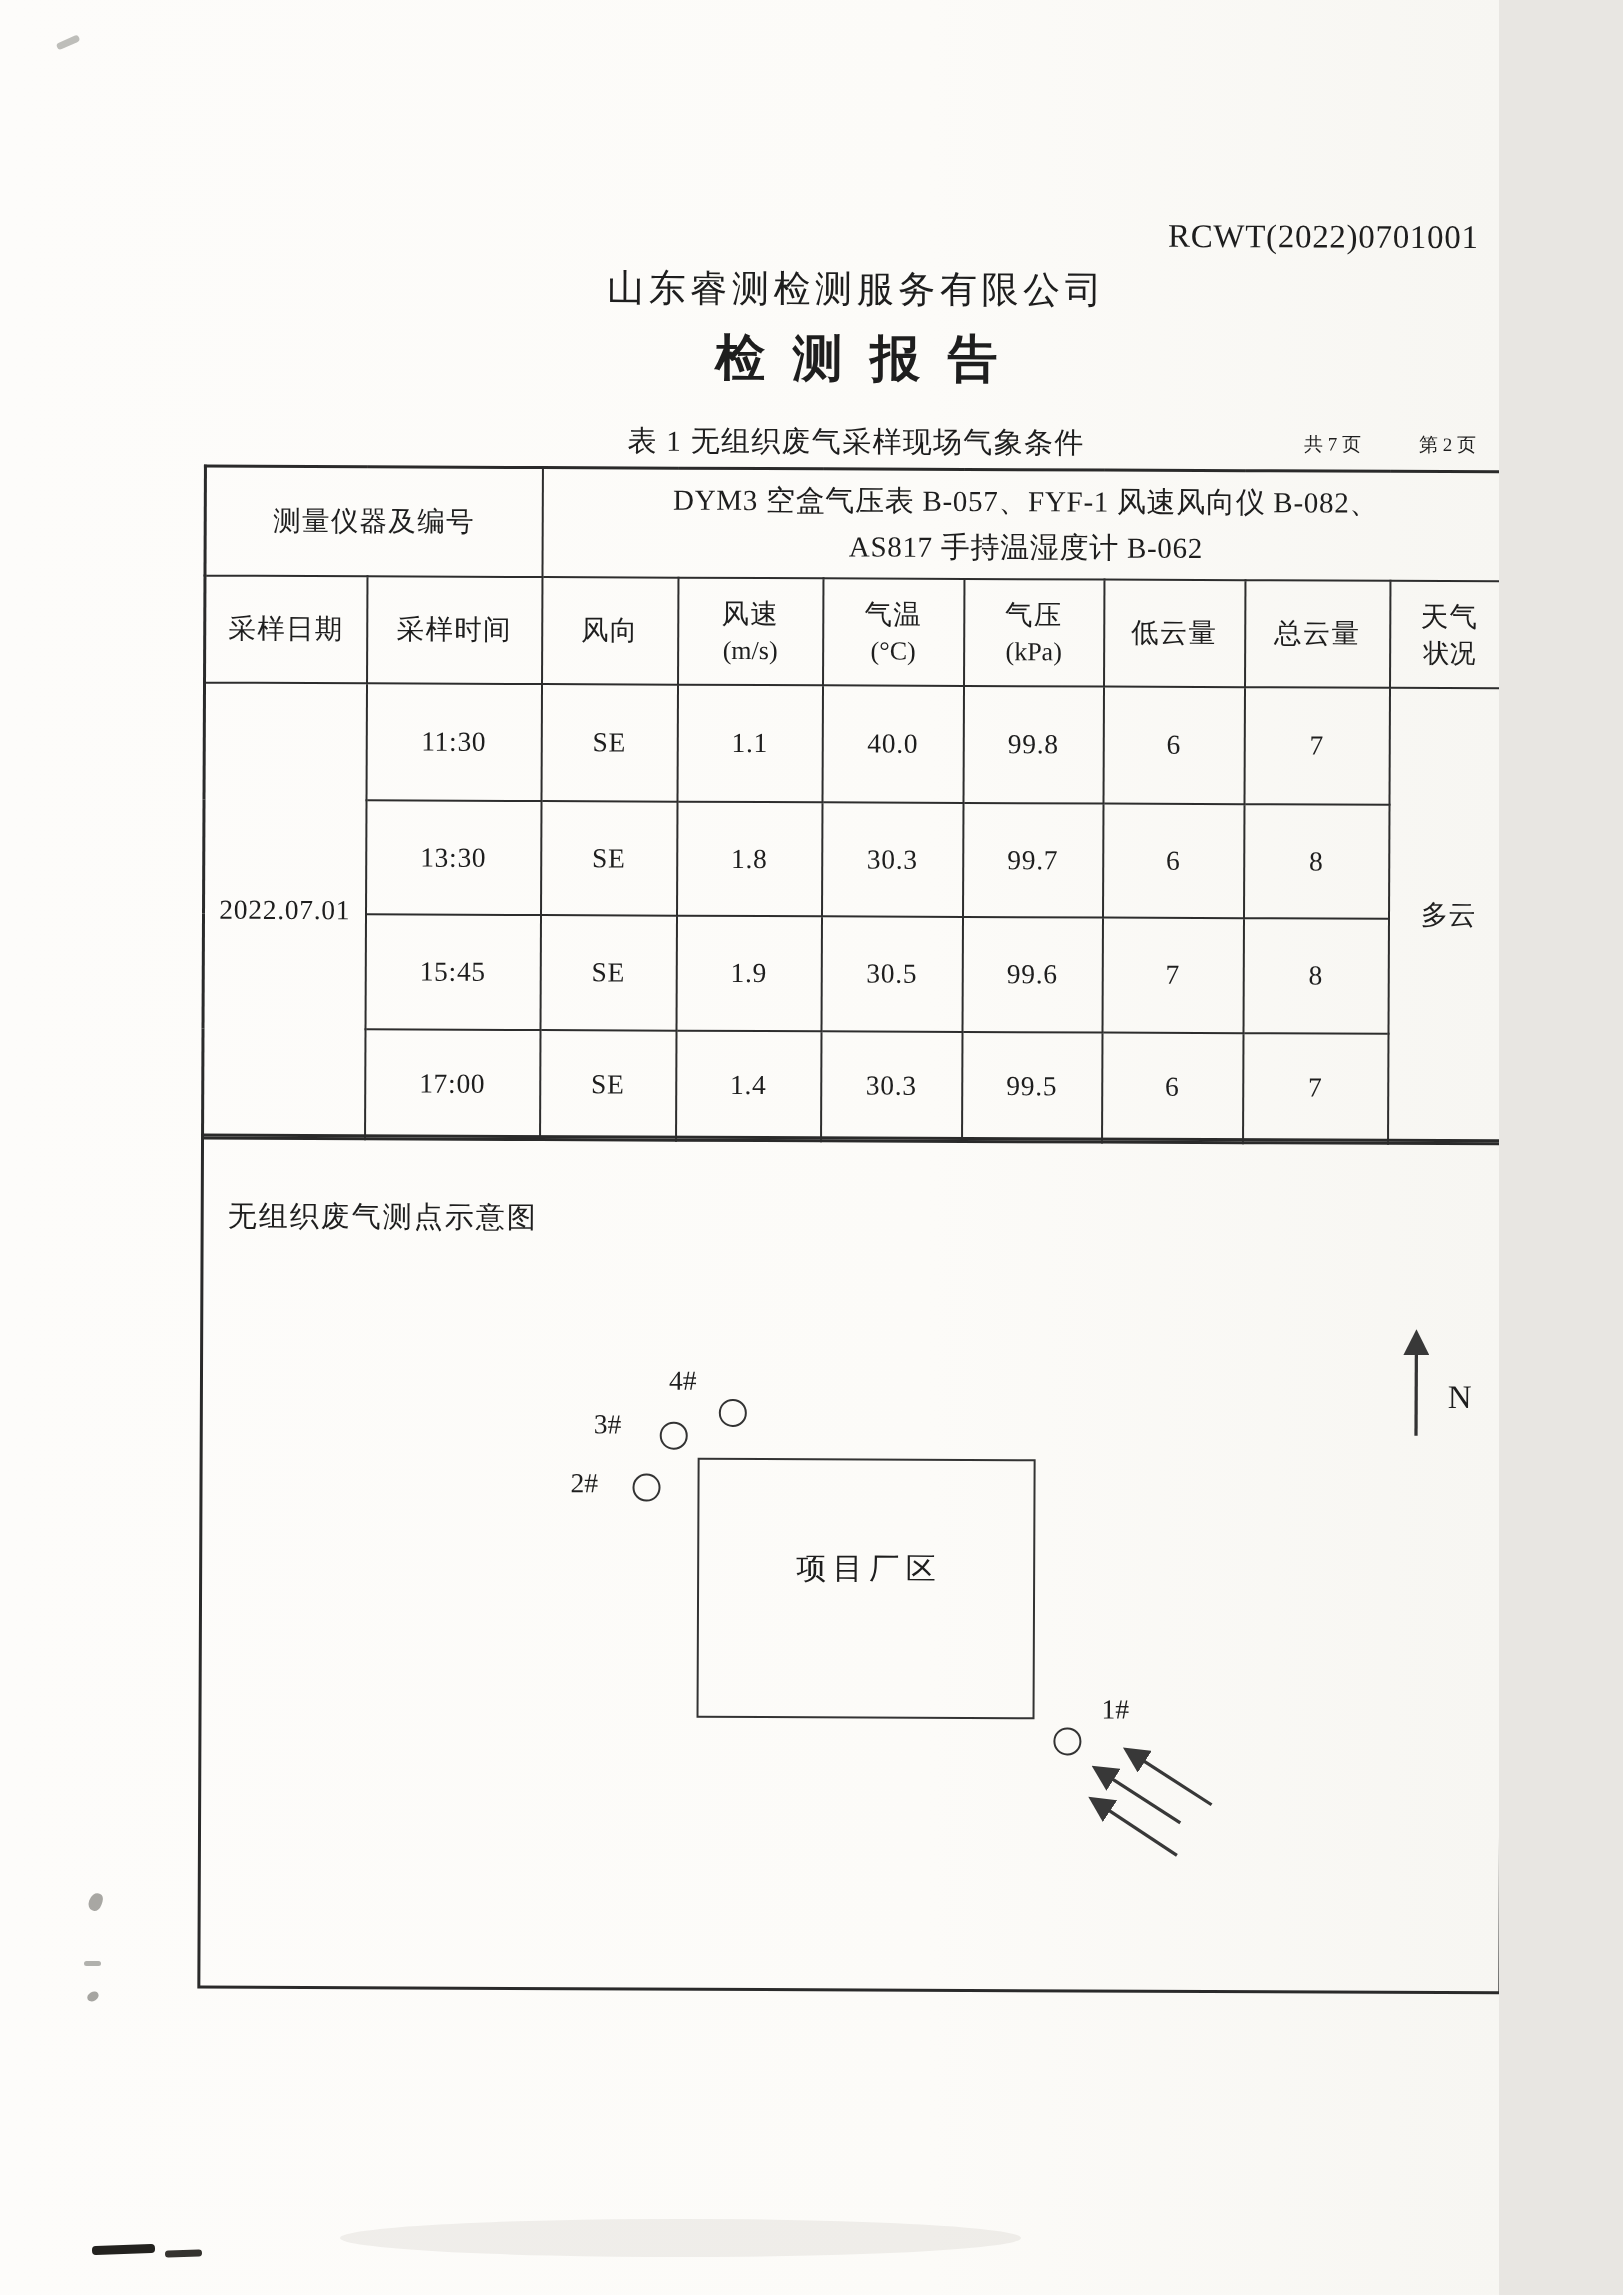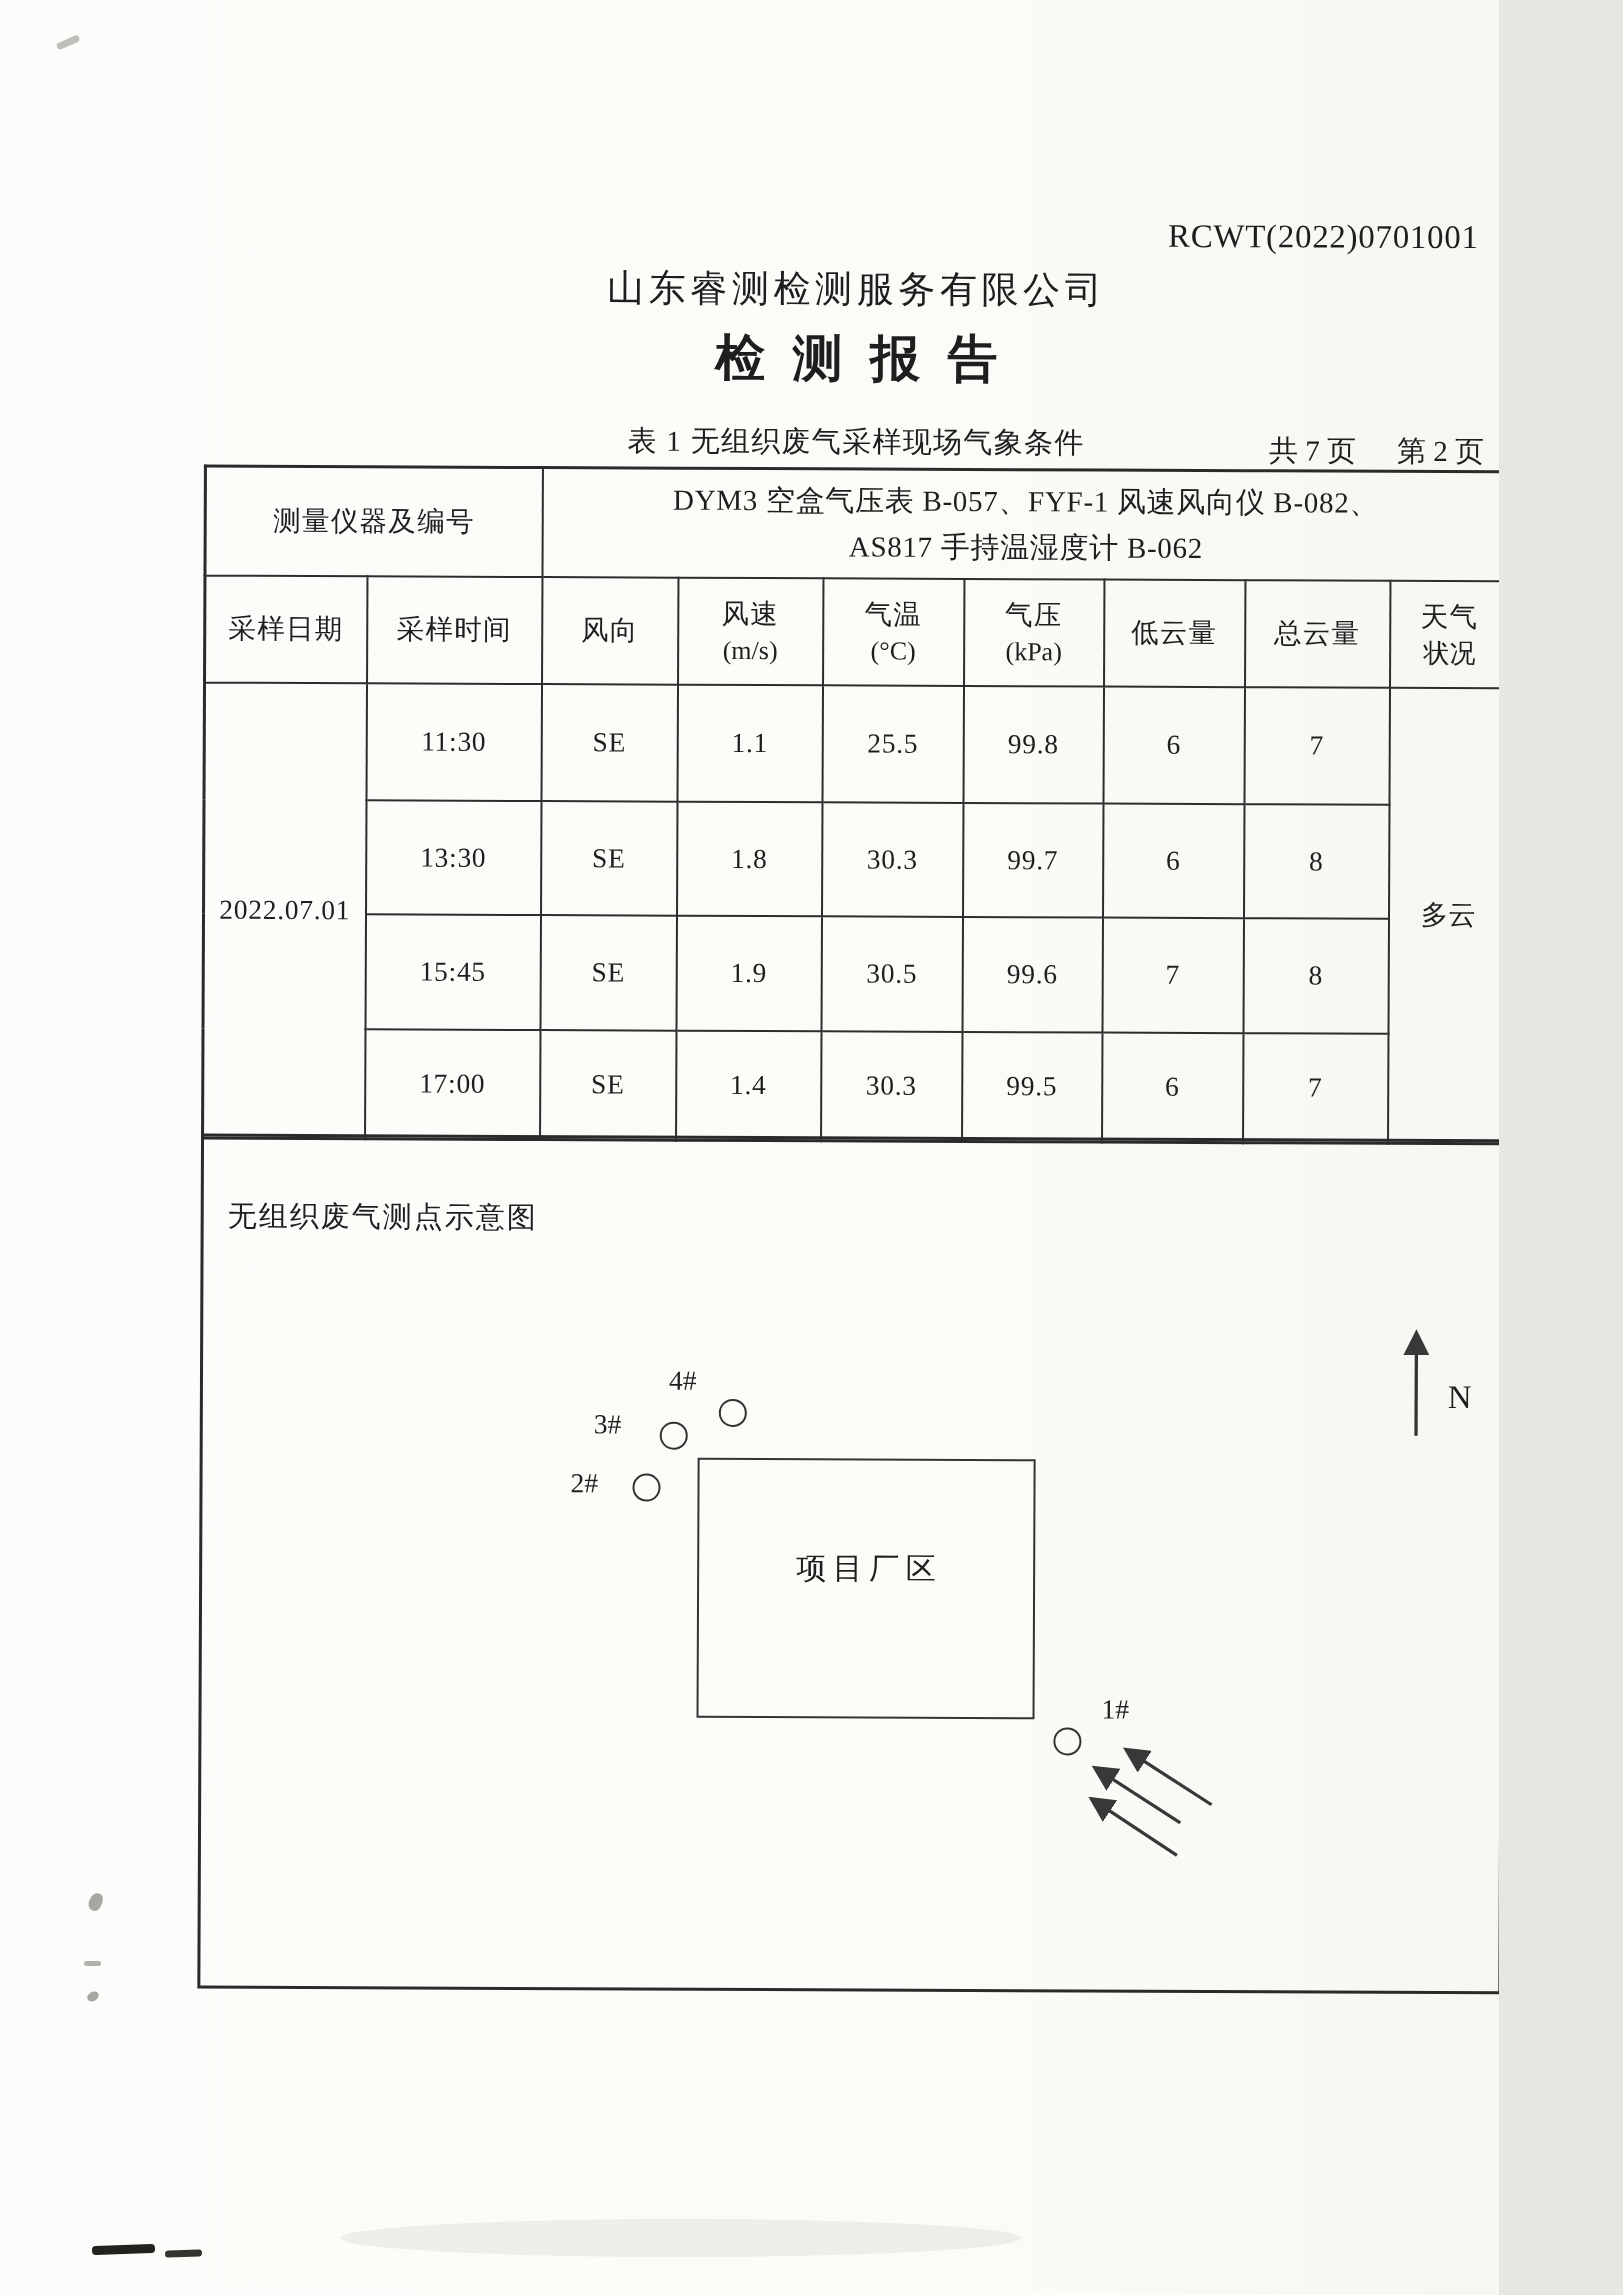--- a/index.html
+++ b/index.html
@@ -13,21 +13,21 @@
 
   .report-no { position:absolute; left:1166px; top:216px; width:314px;
     font-size:33px; letter-spacing:0.7px; white-space:nowrap; }
   .company { position:absolute; left:203px; top:264px; width:1304px;
     text-align:center; font-size:37px; letter-spacing:4.6px; }
   .doc-title { position:absolute; left:203px; top:325px; width:1304px;
     text-align:center; font-size:50px; font-weight:bold; letter-spacing:0.55em;
     text-indent:0.55em; }
   .caption-row { position:absolute; left:203px; top:422px; width:1304px; height:41px; }
   .table-caption { position:absolute; left:0; right:0; text-align:center; font-size:29px; letter-spacing:1.3px; }
-  .page-info { position:absolute; right:24px; top:6.5px; display:flex; gap:41px; font-size:29px; white-space:nowrap; }
+  .page-info { position:absolute; right:32px; top:6.5px; display:flex; gap:58px; font-size:19px; white-space:nowrap; }
 
   table.weather { position:absolute; left:203px; top:467px;
     border-collapse:collapse; table-layout:fixed; width:1304px;
     font-size:27.5px; }
   table.weather td { border:2px solid #2d2d2d; text-align:center; vertical-align:middle;
     padding:0; overflow:hidden; }
   table.weather { border:3.3px solid #2a2a2a; }
   .instr-label { font-size:27.5px; letter-spacing:1.3px; }
   .instr-value { font-size:29px; line-height:1.6; letter-spacing:0.7px; }
   .hl { font-size:27.5px; line-height:1.45; letter-spacing:1.3px; }
@@ -128,21 +128,21 @@
           <div class="hs">状况</div>
         </td>
       </tr>
       <tr style="height:117px">
         <td rowspan="4">
           <span class="num">2022.07.01</span>
         </td>
         <td class="num">11:30</td>
         <td class="num">SE</td>
         <td class="num">1.1</td>
-        <td class="num">25.5</td>
+        <td class="num">40.0</td>
         <td class="num">99.8</td>
         <td class="num">6</td>
         <td class="num">7</td>
         <td rowspan="4">
           <span>多云</span>
         </td>
       </tr>
       <tr style="height:114px">
         <td class="num">13:30</td>
         <td class="num">SE</td>

